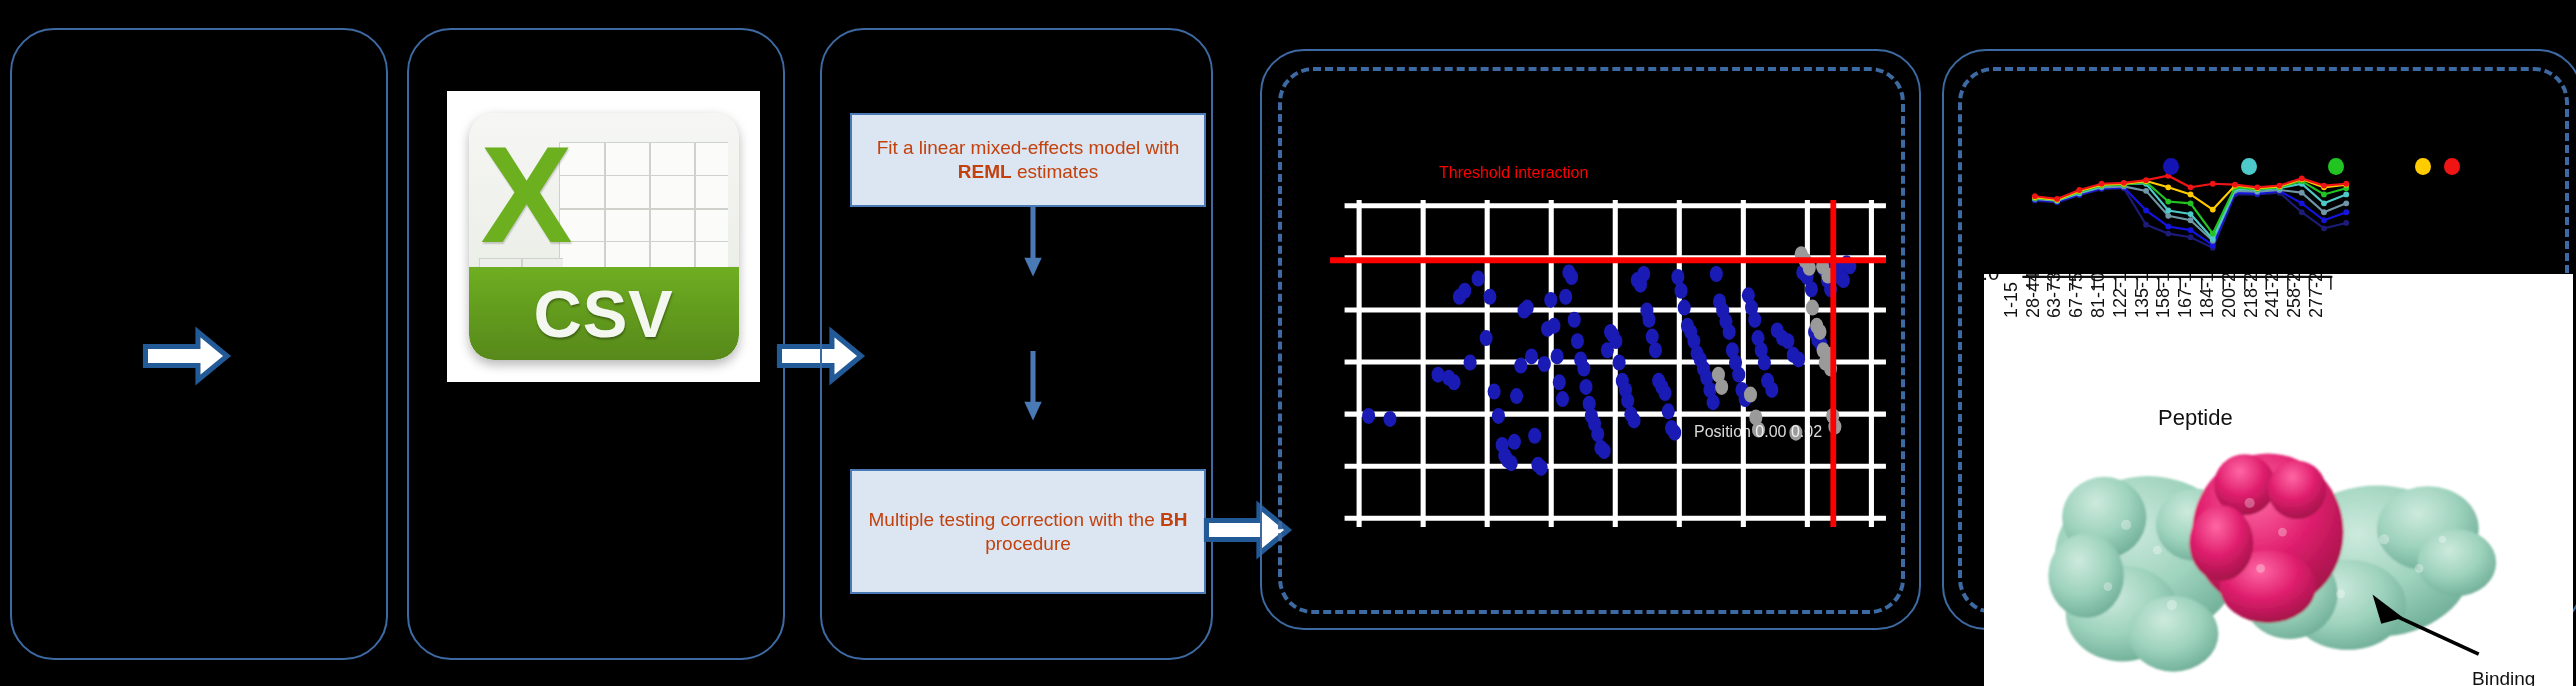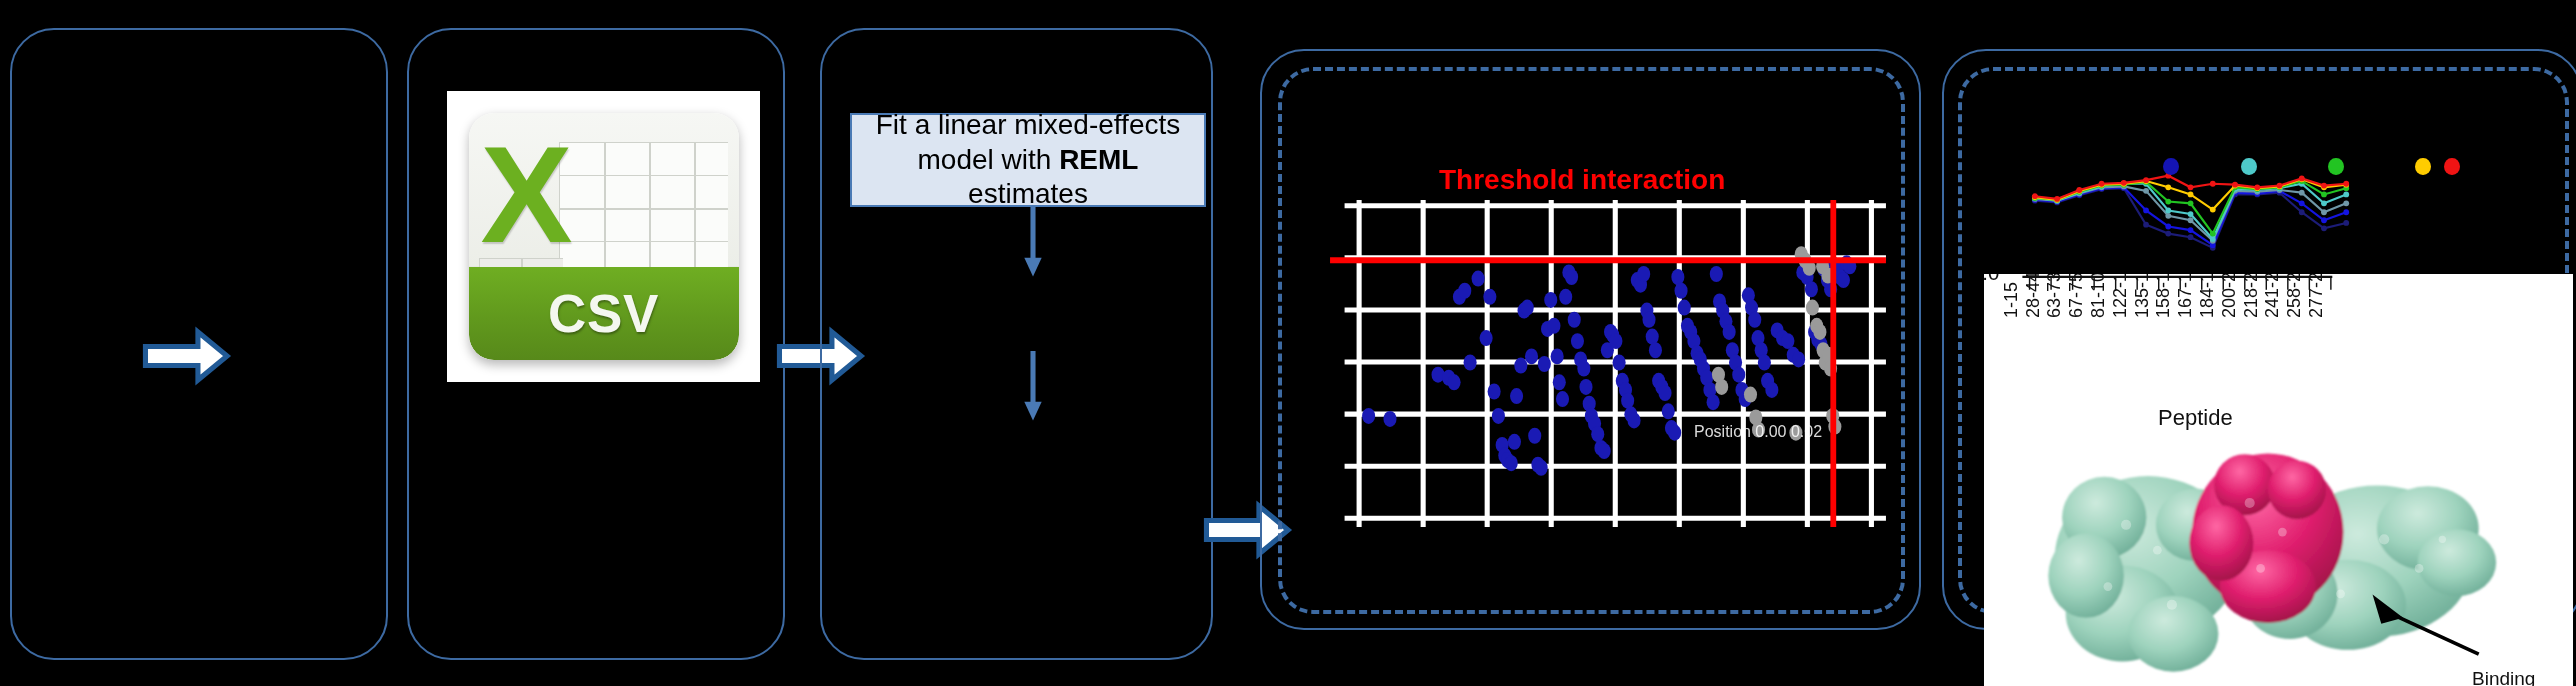--- a/index.html
+++ b/index.html
@@ -32,22 +32,22 @@
   .arrow svg{display:block;overflow:visible;}
 
   
   .pbox{
     position:absolute;
     background:#dce5f2;
     border:2.2px solid #4a7ab5;
     box-sizing:border-box;
     display:flex;align-items:center;justify-content:center;
     text-align:center;
-    color:#000000;
-    font-size:28px;
+    color:#c2410c;
+    font-size:19px;
     line-height:1.24;
     padding:4.4px 5.8px;
   }
   .pbox b{font-weight:bold;}
   .vconn{position:absolute;}
 
   
   .csv-wrap{
     position:absolute;background:#ffffff;
     display:flex;align-items:center;justify-content:center;
@@ -80,27 +80,27 @@
     font-family:"Liberation Sans",sans-serif;text-align:center;
     text-shadow:0.7px 1.5px 1.5px rgba(0,0,0,.18);
   }
   .csv-band{
     position:absolute;left:0;right:0;bottom:0;height:93px;
     background:linear-gradient(180deg,#6fae22 0%,#61991d 55%,#57891a 100%);
     display:flex;align-items:center;justify-content:center;
     border-radius:0 0 25px 25px;
   }
   .csv-band span{
-    color:#f4f7ef;font-weight:bold;font-size:53px;letter-spacing:0.7px;
+    color:#f4f7ef;font-weight:bold;font-size:67px;letter-spacing:0.7px;
     text-shadow:0.7px 2.2px 2.2px rgba(0,0,0,.35);
   }
 
   
   .scatter-title{
-    position:absolute;color:#ff0000;font-weight:bold;font-size:28px;
+    position:absolute;color:#ff0000;font-weight:normal;font-size:16px;
     white-space:nowrap;
   }
   .scatter-vtitle{
     position:absolute;color:#ff0000;font-weight:bold;font-size:22px;
     white-space:nowrap;
     transform-origin:left top;
     transform:rotate(90deg);
   }
   .scatter-plot{position:absolute;background:#000;}
   .scatter-plot svg{display:block;}
@@ -175,20 +175,25 @@
   </div>
 
 
   <div class="vconn" style="left:1022px;top:351px;width:22px;height:71px;">
     <svg width="22" height="71" viewBox="0 0 30 98">
       <line x1="15" y1="0" x2="15" y2="74" stroke="#4a7ab5" stroke-width="7"></line>
       <path d="M3,70 L27,70 L15,96 Z" fill="#4a7ab5"></path>
     </svg>
   </div>
 
+  <div class="pbox" style="left:850px;top:469px;width:356px;height:125px;">
+    <span>
+      <span>Multiple testing correction with the </span><b>BH</b><span> procedure</span>
+    </span>
+  </div>
 
   <div class="arrow" style="left:1205px;top:503px;width:86px;height:54px;">
     <svg width="86" height="54" viewBox="0 0 118 74">
       <path d="M2,24 L74,24 L74,4 L114,37 L74,70 L74,50 L2,50 Z" fill="#ffffff" stroke="#215a96" stroke-width="7" stroke-linejoin="miter"></path>
     </svg>
   </div>
 
   <div class="panel" style="left:1260px;top:49px;width:661px;height:581px;"></div>
   <div class="panel-dashed-inner" style="left:1278px;top:67px;width:627px;height:547px;"></div>
 

